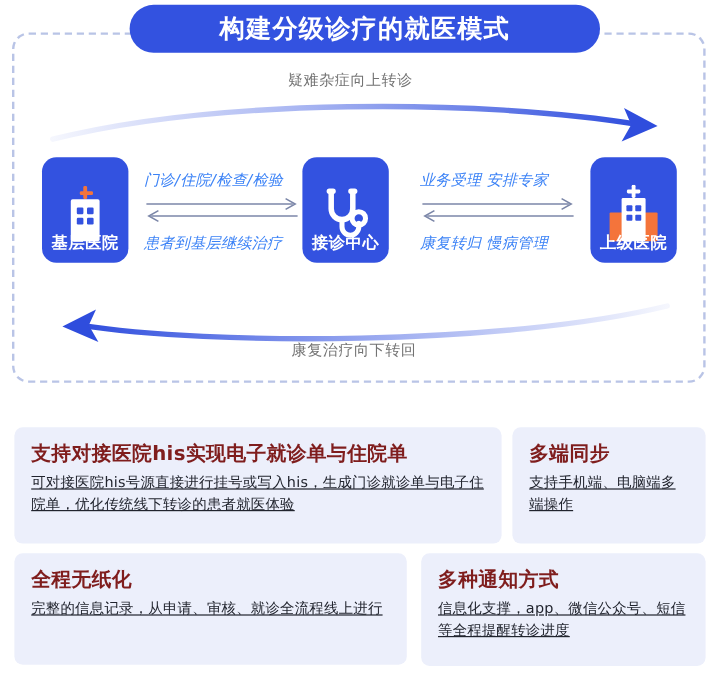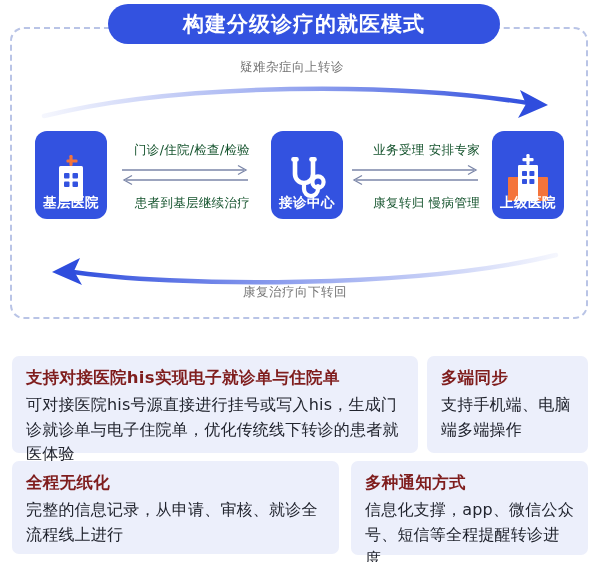--- a/index.html
+++ b/index.html
@@ -89,40 +89,41 @@
     bottom: 7px;
     left: 0;
     right: 0;
     text-align: center;
     color: #ffffff;
     font-size: 13.5px;
     font-weight: bold;
     letter-spacing: .5px;
   }
   #node-primary   { left: 35px;  top: 131px; }
-  #node-center    { left: 271px; top: 131px; }
+  #node-center    { left: 252px; top: 131px; }
   #node-superior  { left: 492px; top: 131px; }
 
   .node-icon { width: 46px; height: 52px; }
 
   
   .connector {
     position: absolute;
     width: 130px;
   }
   #connector-left  { left: 120px; top: 143px; }
   #connector-right { left: 350px; top: 143px; }
 
   .connector .conn-text {
     font-size: 12.5px;
-    color: #14532d;
-    text-align: right;
+    color: #3b82f6;
+    text-align: left;
     white-space: nowrap;
     line-height: 1.1;
     letter-spacing: .3px;
+    font-style: italic;
   }
   .connector .conn-arrows {
     height: 26px;
     margin: 5px 0 4px 0;
   }
 
   
   .card {
     position: absolute;
     background: #eceffb;
@@ -133,23 +134,24 @@
   .card .card-title {
     color: #7f1d1d;
     font-size: 16.5px;
     font-weight: bold;
     letter-spacing: .3px;
     margin-bottom: 5px;
     line-height: 1.2;
   }
   .card .card-body {
     color: #21242e;
-    font-size: 16px;
+    font-size: 12px;
     line-height: 1.55;
     letter-spacing: .2px;
+    text-decoration: underline;
   }
 
   #card-his   { left: 12px;  top: 356px; width: 406px; height: 97px; }
   #card-sync  { left: 427px; top: 356px; width: 161px; height: 97px; }
   #card-paper { left: 12px;  top: 461px; width: 327px; height: 93px; }
   #card-notify{ left: 351px; top: 461px; width: 237px; height: 94px; }
 </style>
 </head>
 <body>
 

